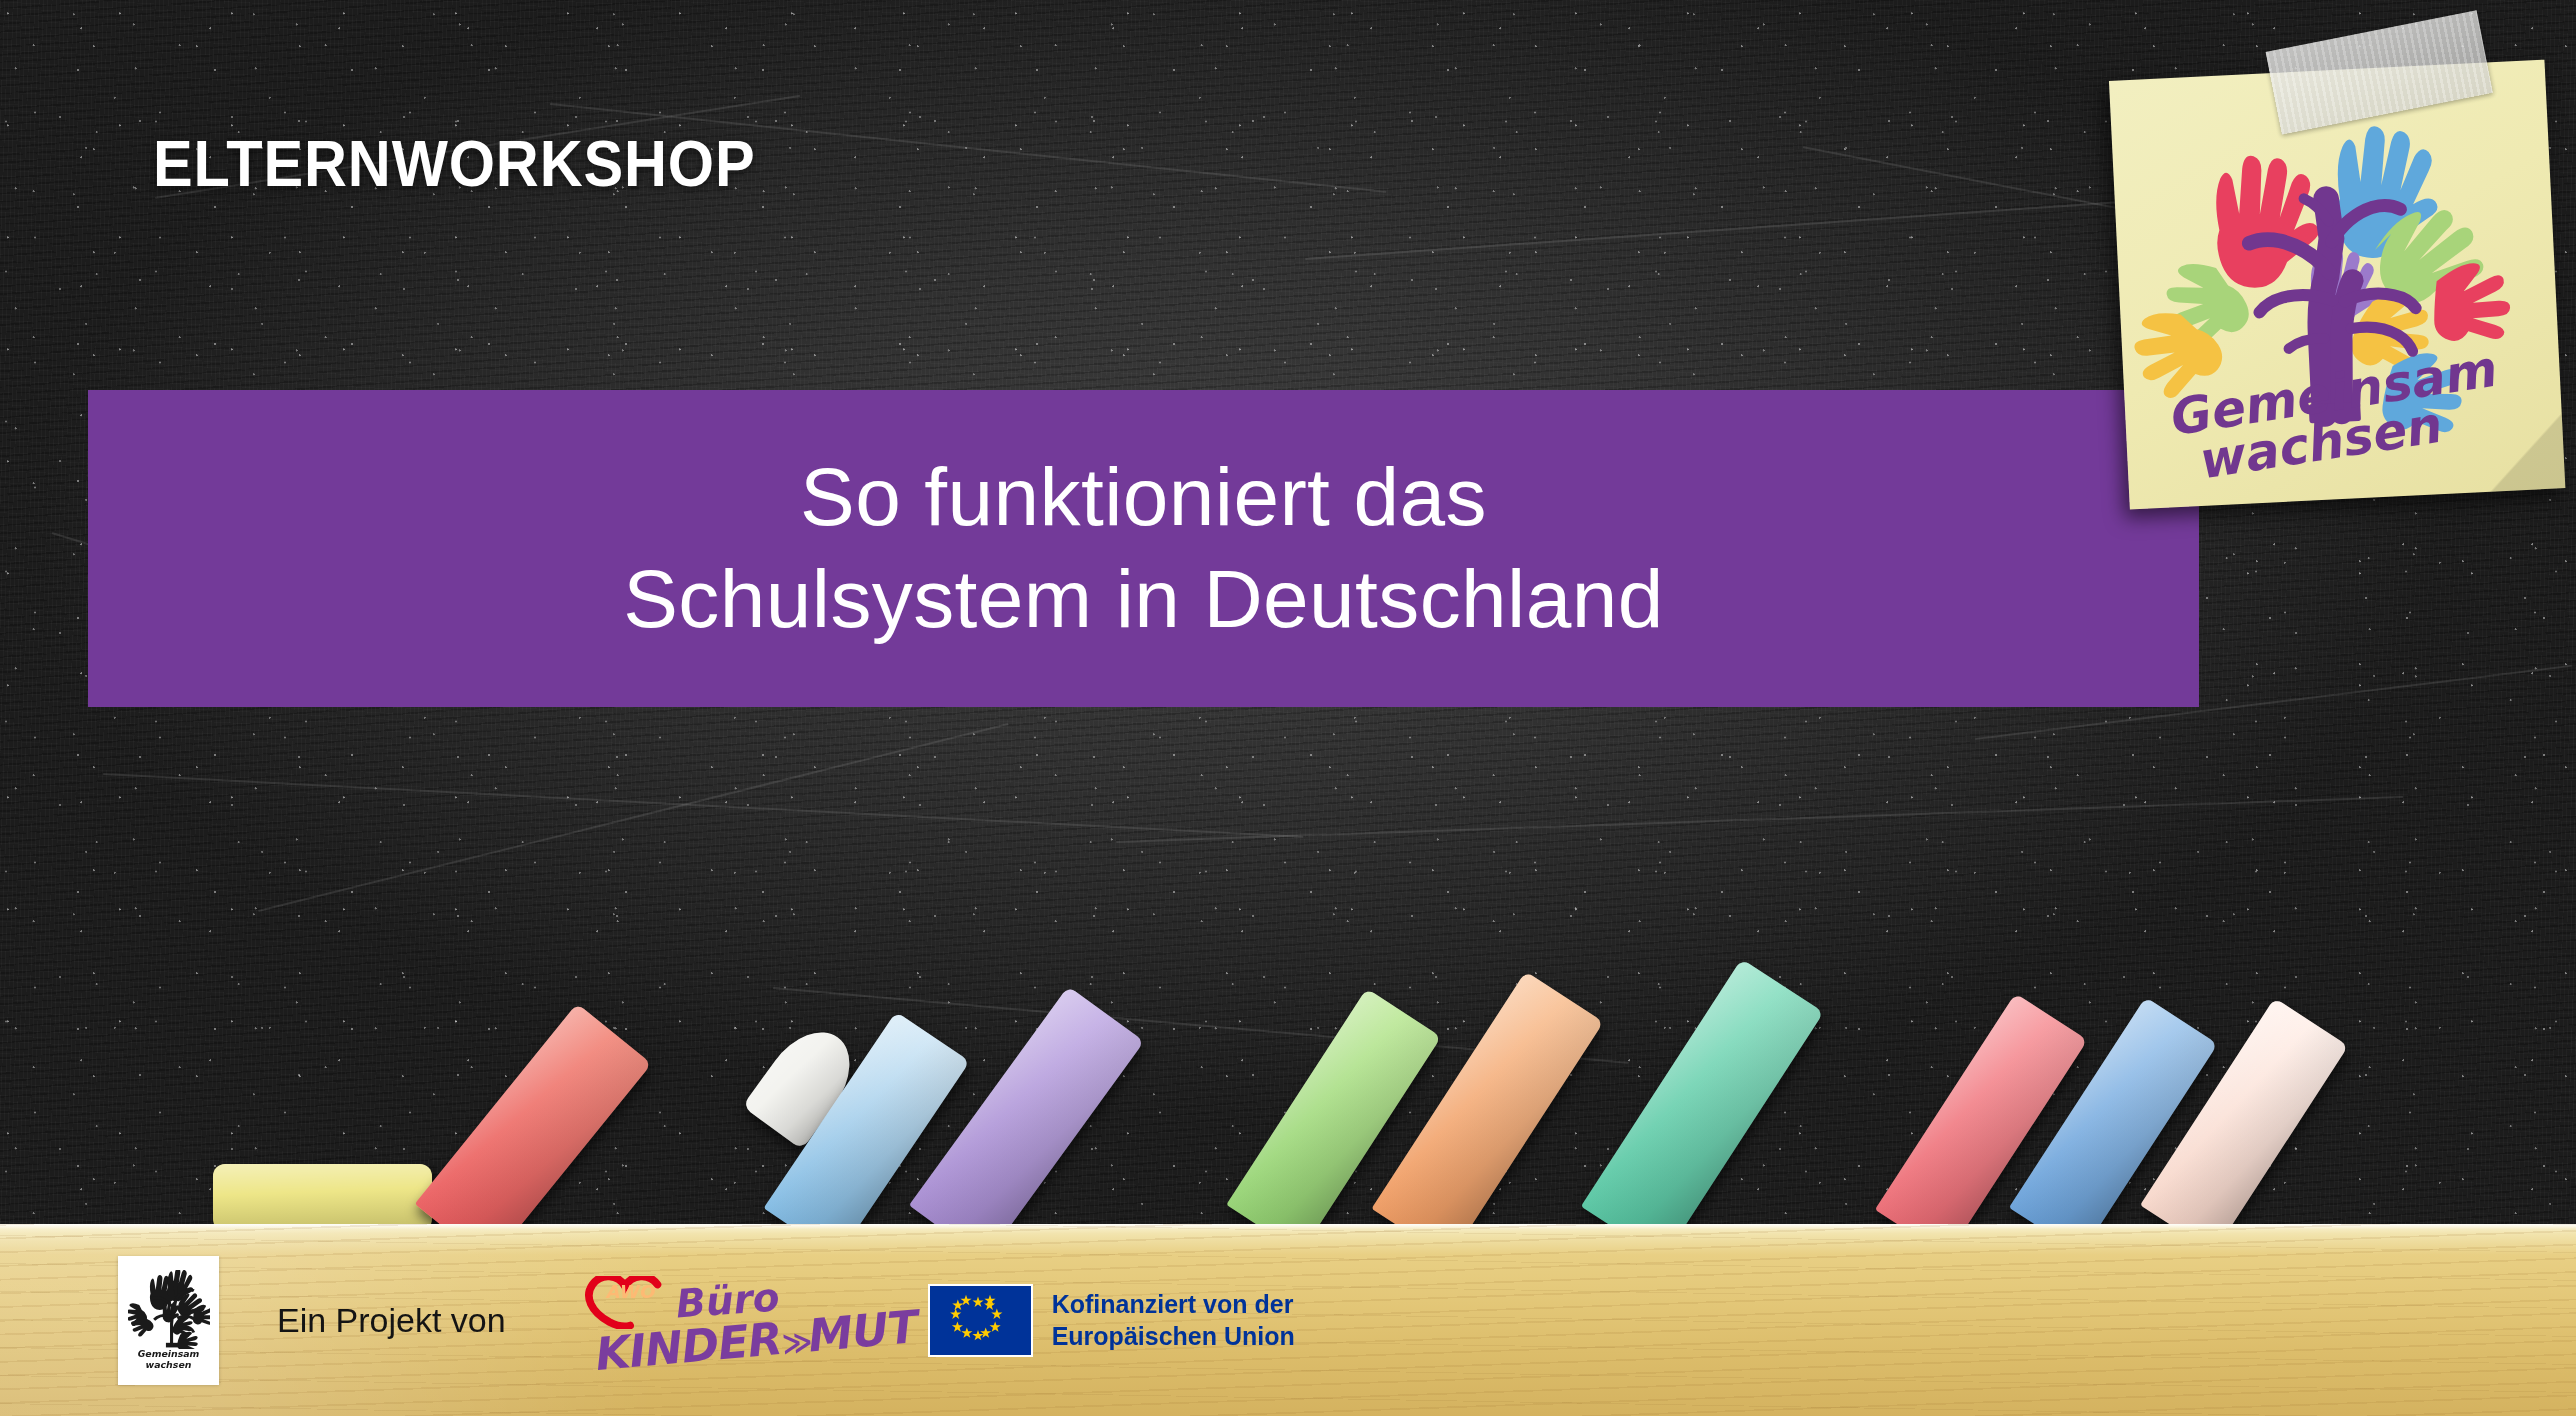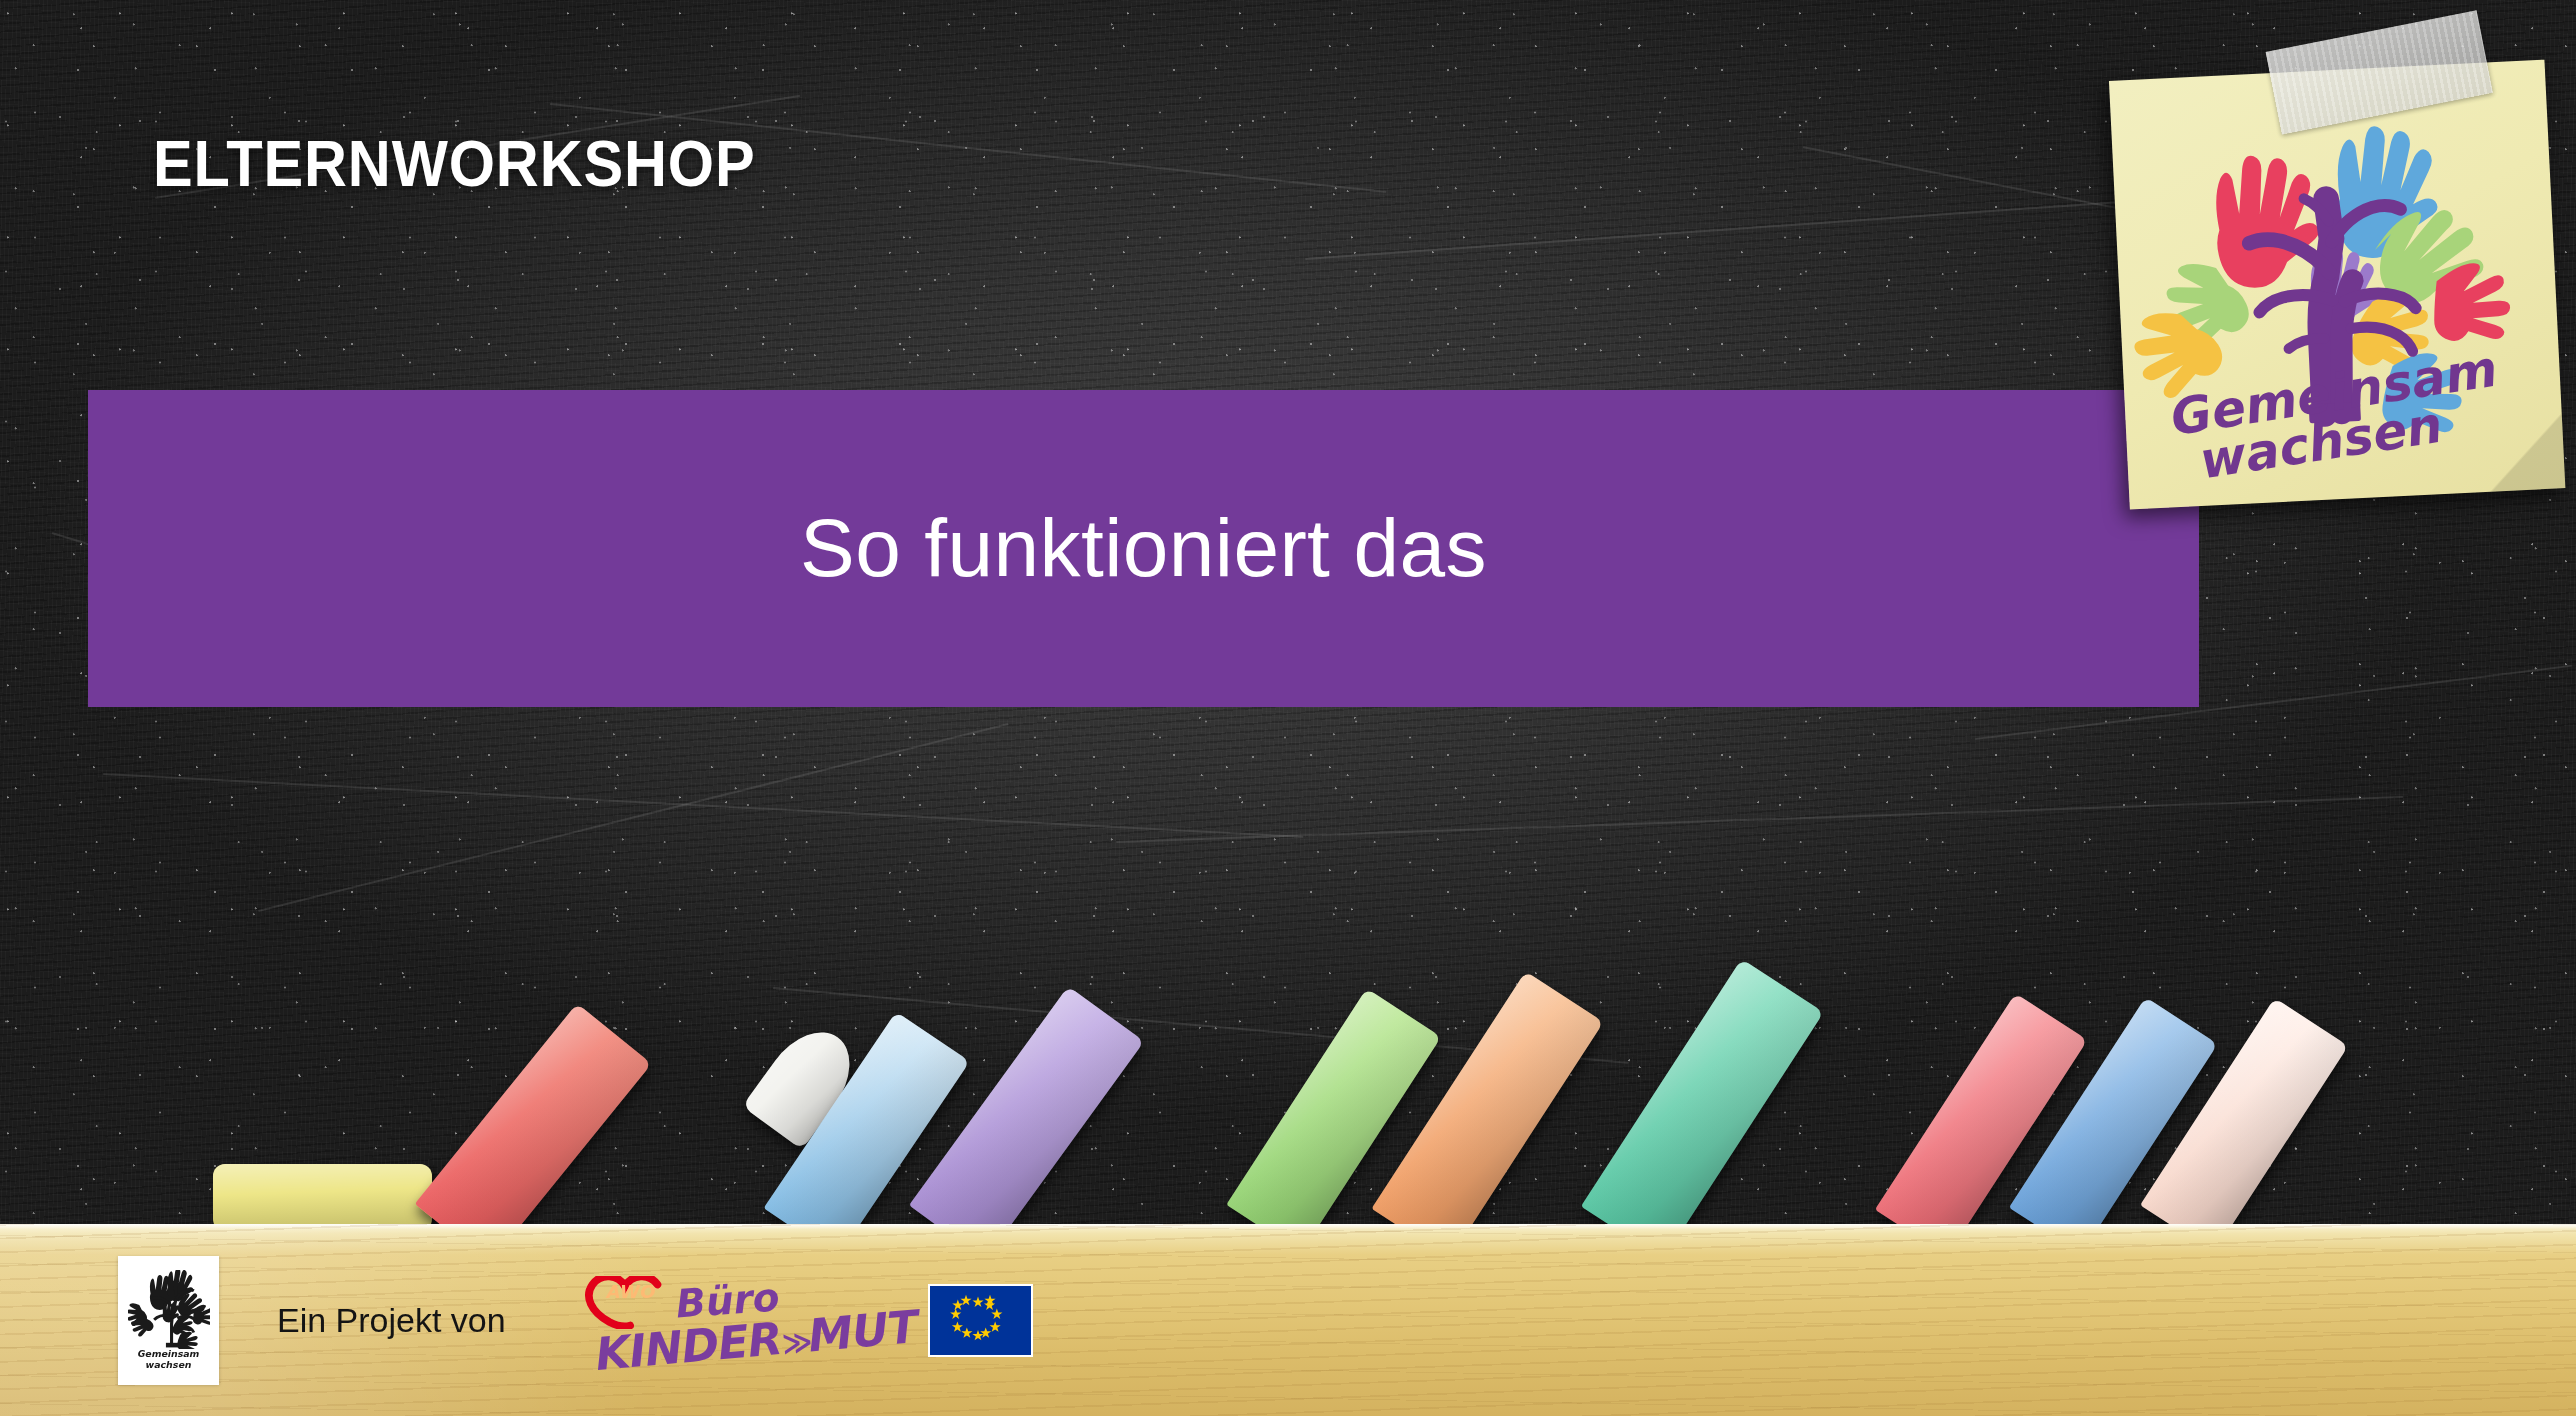--- a/index.html
+++ b/index.html
@@ -245,20 +245,21 @@
     <div class="scr" style="left:1803px;top:146px;width:704px;transform:rotate(11deg);"></div>
     <div class="scr" style="left:773px;top:987px;width:859px;transform:rotate(5deg);"></div>
     <div class="scr" style="left:52px;top:532px;width:532px;transform:rotate(17deg);"></div>
     <div class="scr" style="left:1975px;top:738px;width:601px;transform:rotate(-7deg);"></div>
   </div>
 
   <div class="kicker">ELTERNWORKSHOP</div>
 
   <div class="banner">
     <div class="banner-line">So funktioniert das</div>
+    <div class="banner-line">Schulsystem in Deutschland</div>
   </div>
 
   <div class="note-wrap">
     <div class="note">
       <svg class="note-art" viewBox="0 0 508 500">
 
         <g>
           <path fill="#E8405F" d="M120 180 q-6 -38 4 -60 q8 -14 14 2 l6 40 l6 -52 q3 -18 14 -14 q10 4 8 20 l-4 48 l12 -52 q5 -17 16 -11 q9 6 5 22 l-10 46 l16 -40 q8 -15 17 -7 q8 8 1 22 l-18 40 q18 -12 26 -4 q8 9 -6 19 l-30 22 q-12 28 -36 28 q-30 0 -40 -28 q-8 -24 -1 -41z"></path>
         </g>
         <g>
@@ -386,18 +387,22 @@
             <polygon points="56,54 57.6,58.6 62.5,58.6 58.5,61.5 60,66.1 56,63.3 52,66.1 53.5,61.5 49.5,58.6 54.4,58.6" transform="translate(0 -3)"></polygon>
             <polygon points="42,50 43.6,54.6 48.5,54.6 44.5,57.5 46,62.1 42,59.3 38,62.1 39.5,57.5 35.5,54.6 40.4,54.6" transform="translate(1 -2)"></polygon>
             <polygon points="32,41 33.6,45.6 38.5,45.6 34.5,48.5 36,53.1 32,50.3 28,53.1 29.5,48.5 25.5,45.6 30.4,45.6" transform="translate(0 0)"></polygon>
             <polygon points="28,27 29.6,31.6 34.5,31.6 30.5,34.5 32,39.1 28,36.3 24,39.1 25.5,34.5 21.5,31.6 26.4,31.6" transform="translate(2 -1)"></polygon>
             <polygon points="32,16 33.6,20.6 38.5,20.6 34.5,23.5 36,28.1 32,25.3 28,28.1 29.5,23.5 25.5,20.6 30.4,20.6" transform="translate(0.5 -0.5)"></polygon>
             <polygon points="42,9 43.6,13.6 48.5,13.6 44.5,16.5 46,21.1 42,18.3 38,21.1 39.5,16.5 35.5,13.6 40.4,13.6" transform="translate(0 1)"></polygon>
             <polygon points="70,9 71.6,13.6 76.5,13.6 72.5,16.5 74,21.1 70,18.3 66,21.1 67.5,16.5 63.5,13.6 68.4,13.6" transform="translate(0 1)"></polygon>
           </g>
         </svg>
       </div>
+      <div class="eu-text">
+        <div>Kofinanziert von der</div>
+        <div>Europäischen Union</div>
+      </div>
     </div>
 
   </div>
 
 </div>
 
 
 </body></html>

